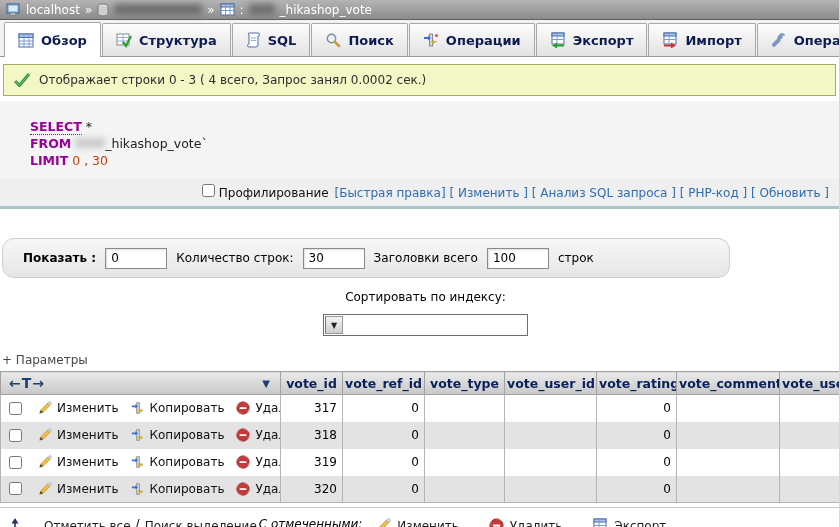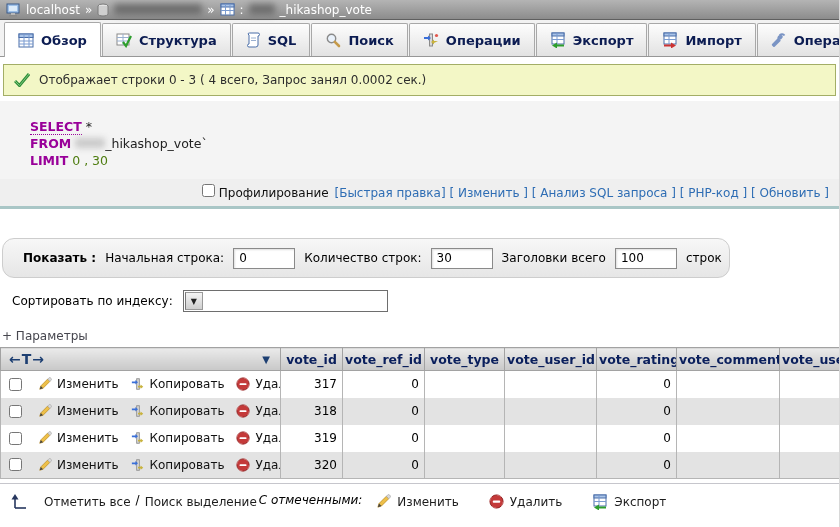--- a/index.html
+++ b/index.html
@@ -35,42 +35,42 @@
   
   .msg{
     margin:7px 3px 0 3px; background:#f3f7c6; border:1px solid #a3ae66;
     padding:8px 10px; display:flex; gap:9px; color:#2d2d2d;
   }
   
   .sqlbox{ margin-top:5px; background:#f4f4f4; padding-top:17px; }
   .sqlcode{ padding-left:30px; line-height:17px; font-size:12.5px; color:#222; }
   .kw{ color:#990099; font-weight:bold; }
   .kw.dotted{ border-bottom:1px dotted #990099; }
-  .sqlnum{ color:#4d7c0f; }
+  .sqlnum{ color:#c2410c; }
   .inline-actions{
     margin-top:10px; background:#efefef; padding:5px 10px 6px 0;
     text-align:right; border-bottom:3px solid #a9c6c6; white-space:nowrap;
   }
   .inline-actions label{ color:#111; margin-right:2px; }
   .blue-link{ color:#2e6db4; text-decoration:none; cursor:pointer; }
   
   .show-box{
     margin:29px 0 0 2px; width:728px; height:40px;
     background:linear-gradient(#f7f7f7,#e6e6e6);
     border:1px solid #cdcdcd; border-radius:12px;
     display:flex; align-items:center; padding-left:20px; gap:9px;
   }
   .show-box .bold{ font-weight:bold; }
   .show-box input{
     width:62px; height:21px; border:1px solid #8a8a8a;
     box-shadow:inset 1px 1px 2px #00000022; padding-left:5px;
     font:12px "DejaVu Sans",sans-serif; background:#fff;
   }
   
-  .sort-row{ margin:12px 0 0 12px; display:flex; align-items:center; gap:10px; }
+  .sort-row{ margin:12px 0 0 12px; display:flex; align-items:center; gap:10px;flex-direction:column; }
   .fake-select{
     width:205px; height:22px; border:1px solid #6e6e6e; background:#fff;
     display:inline-flex; align-items:stretch; cursor:pointer;
   }
   .fake-select .sel-txt{ flex:1; display:flex; align-items:center; padding-left:5px; }
   .fake-select .sel-btn{
     width:18px; background:linear-gradient(#f4f4f4,#cfcfcf);
     border-left:1px solid #8a8a8a; display:flex; align-items:center; justify-content:center;
     font-size:8px; color:#222; border:1px solid #999; border-left:1px solid #777; margin:1px;
   }
@@ -237,21 +237,20 @@
       <a class="blue-link">[Быстрая правка]</a>
       <a class="blue-link">[ Изменить ]</a>
       <a class="blue-link">[ Анализ SQL запроса ]</a>
       <a class="blue-link">[ PHP-код ]</a>
       <a class="blue-link">[ Обновить ]</a>
     </div>
   </div>
 
   <div class="show-box">
     <span class="bold">Показать :</span>
-    <span>Начальная строка:</span>
     <input value="0" style="">
     <span>Количество строк:</span>
     <input value="30" style="">
     <span>Заголовки всего</span>
     <input value="100" style="">
     <span>строк</span>
   </div>
 
   <div class="sort-row">
     <span>Сортировать по индексу:</span>

